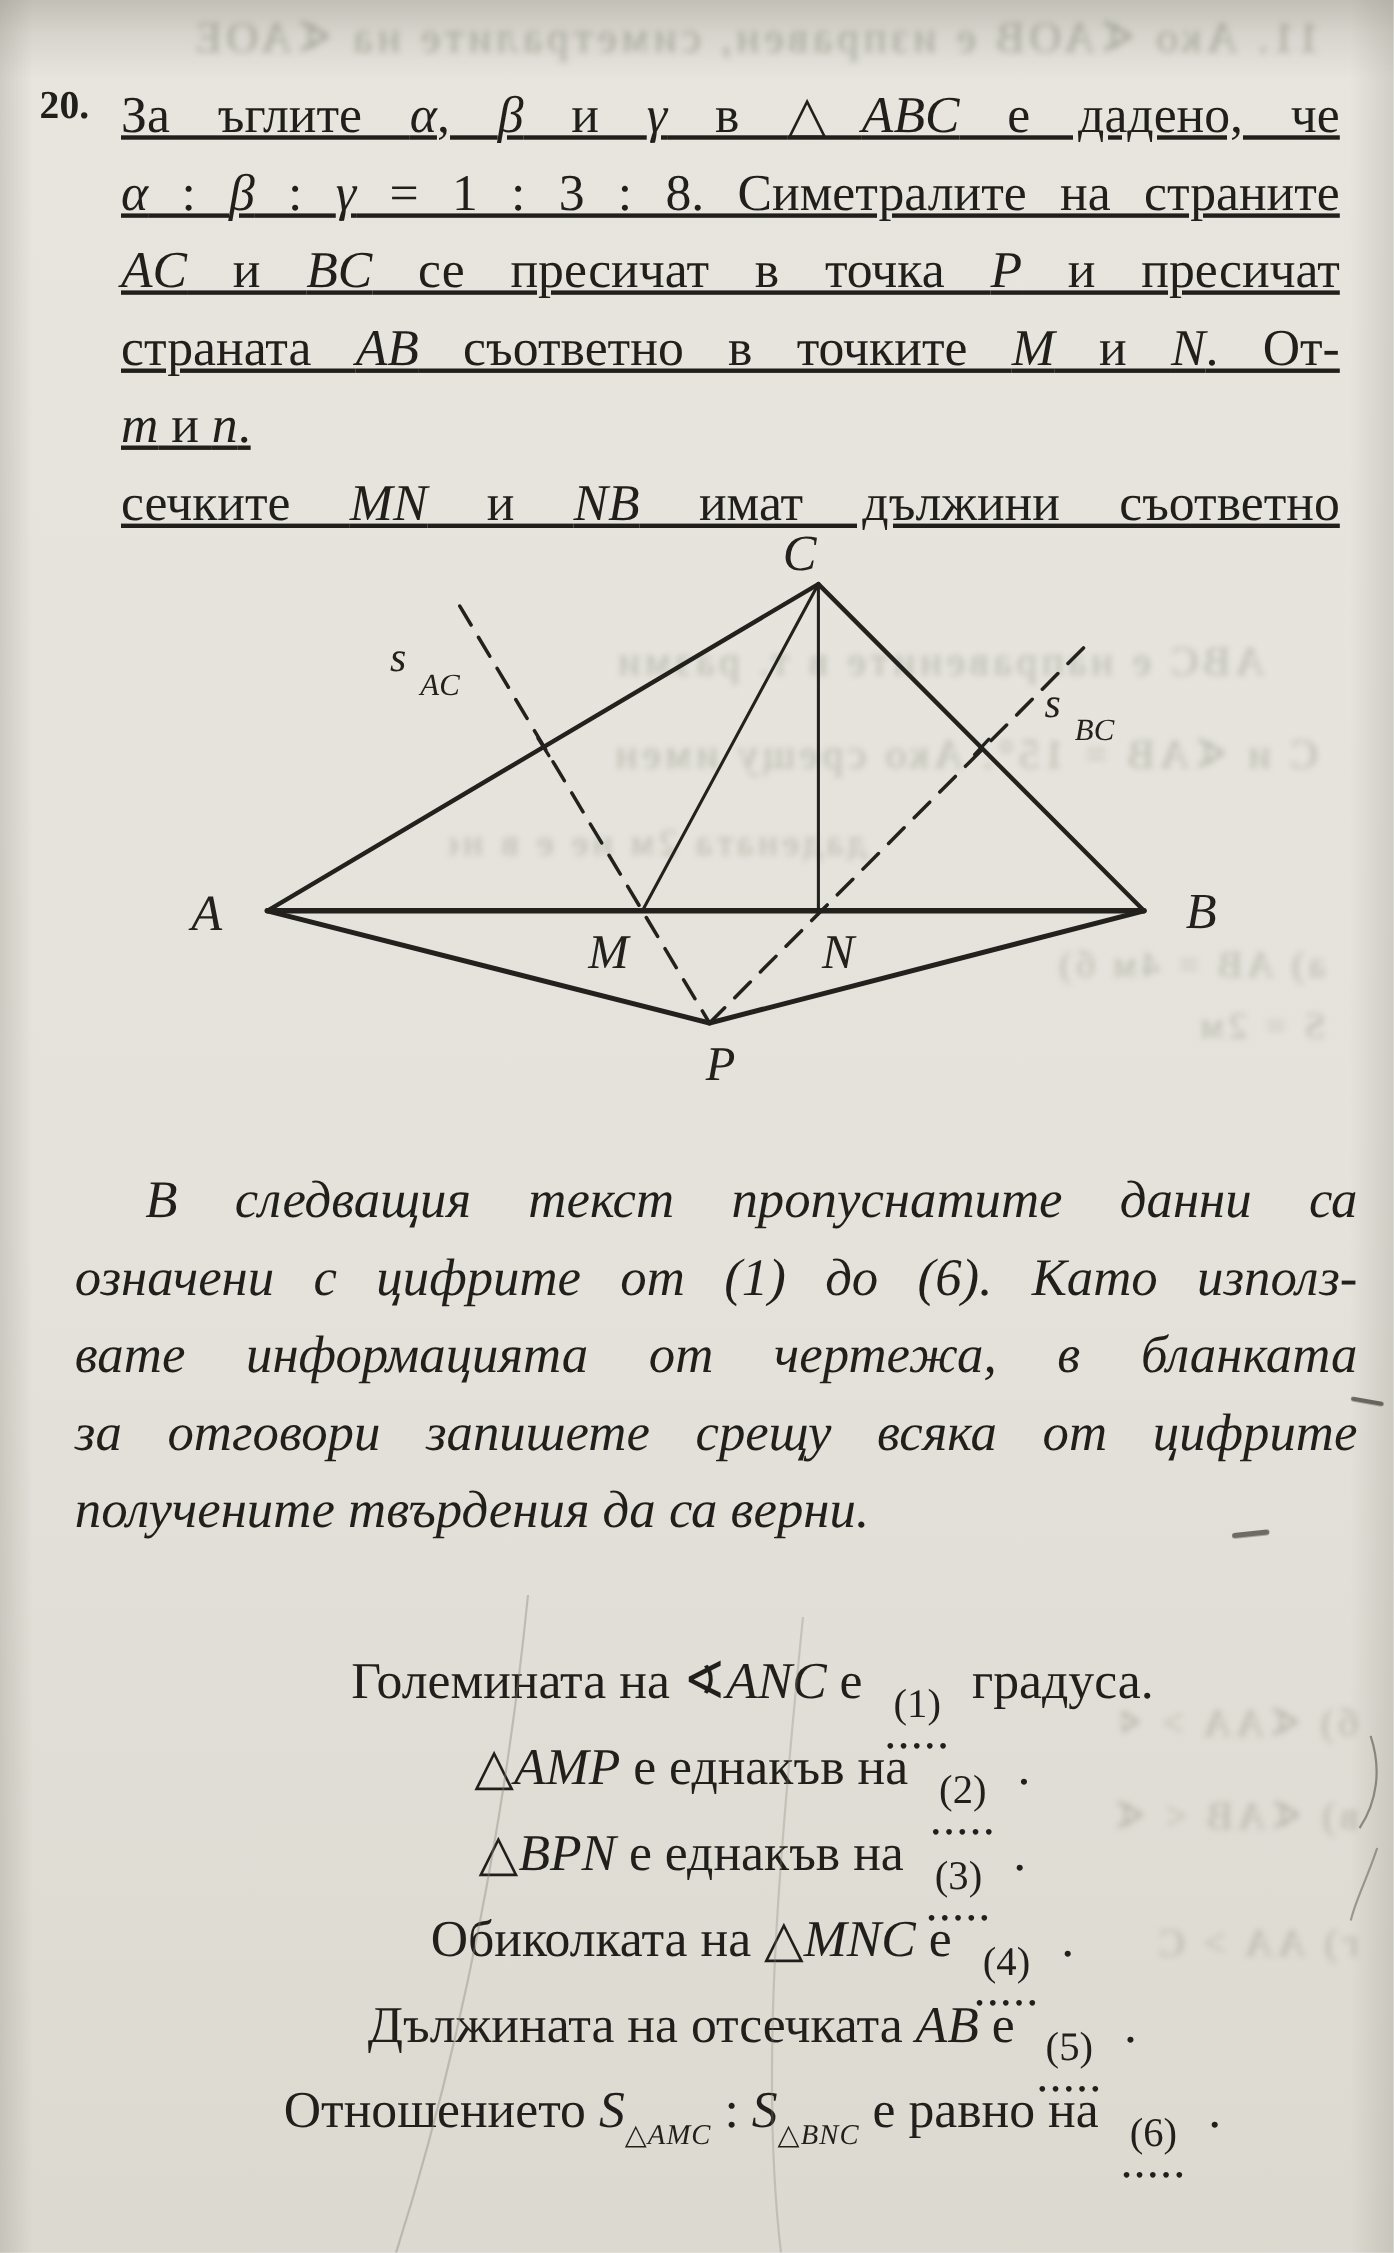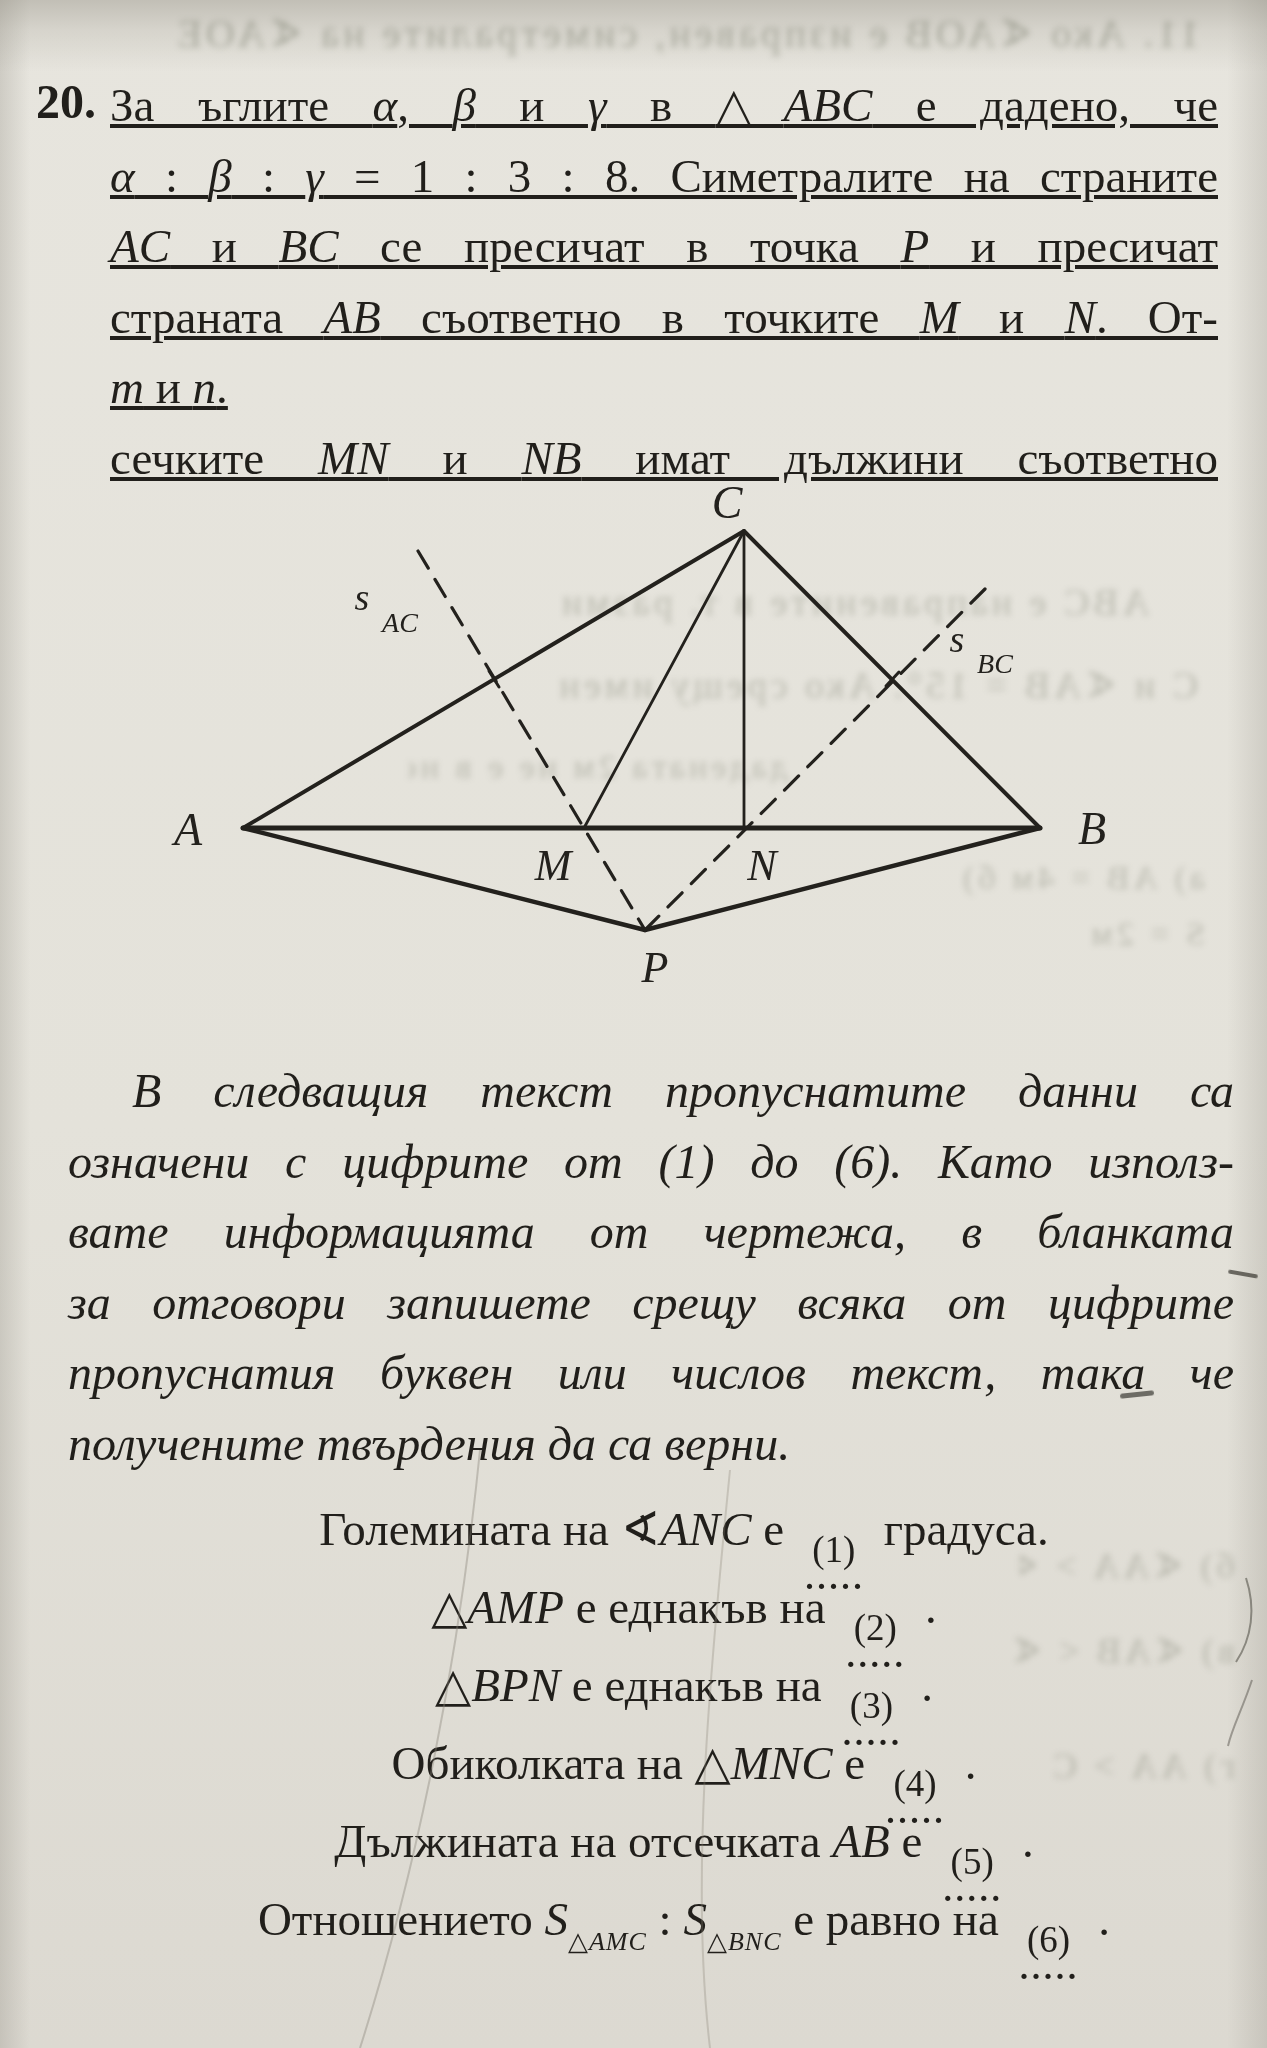--- a/index.html
+++ b/index.html
@@ -20,21 +20,21 @@
   .bl-top{left:70px;top:10px;width:1130px;height:52px;font-size:40px;opacity:.5;}
   .bl-d1{left:560px;top:125px;width:590px;height:52px;}
   .bl-d2{left:558px;top:208px;width:640px;height:52px;}
   .bl-d3{left:408px;top:293px;width:380px;height:44px;font-size:34px;}
   .bl-d4{left:935px;top:395px;width:270px;height:125px;font-size:34px;white-space:normal;line-height:56px;}
   .bl-s1{left:1020px;top:1545px;width:215px;height:48px;font-size:36px;}
   .bl-s2{left:1015px;top:1630px;width:220px;height:48px;font-size:36px;}
   .bl-s3{left:1045px;top:1745px;width:190px;height:48px;font-size:36px;}
 
   .problem{position:absolute;left:0;top:70px;width:1267px;}
-  .pnum{position:absolute;left:36px;top:4px;font-weight:bold;font-size:48px;text-align:center;}
+  .pnum{position:absolute;left:36px;top:4px;font-weight:bold;font-size:36px;text-align:center;}
   .ptext{position:absolute;left:110px;top:0;width:1108px;}
   .pline{font-size:47px;line-height:70.5px;text-decoration:underline;}
   .j{text-align:justify;text-align-last:justify;}
 
   .diagram{position:absolute;left:0;top:455px;width:1267px;height:590px;}
   .diagram svg{position:absolute;left:0;top:0;}
 
   .instructions{position:absolute;left:44px;top:1056px;width:1166px;margin-left:24px;}
   .iline{font-style:italic;font-size:48px;line-height:70.5px;}
   .iline.indent{padding-left:64px;}
@@ -107,21 +107,20 @@
         <text x="995" y="218" font-size="28">BC</text>
       </g>
     </svg>
   </div>
 
   <section class="instructions">
     <div class="iline j indent">В следващия текст пропуснатите данни са</div>
     <div class="iline j">означени с цифрите от (1) до (6). Като използ-</div>
     <div class="iline j">вате информацията от чертежа, в бланката</div>
     <div class="iline j">за отговори запишете срещу всяка от цифрите</div>
-    <div class="iline j">пропуснатия буквен или числов текст, така че</div>
     <div class="iline">получените твърдения да са верни.</div>
   </section>
 
   <section class="statements">
     <div class="srow"><span>Големината на </span><span>∢</span><span class="it">ANC</span><span> е </span><span class="blank">
           <span class="blank-num">(1)</span>
           <span class="blank-dots">.....</span>
         </span><span> градуса.</span></div>
     <div class="srow"><span>△</span><span class="it">AMP</span><span> е еднакъв на </span><span class="blank">
           <span class="blank-num">(2)</span>

